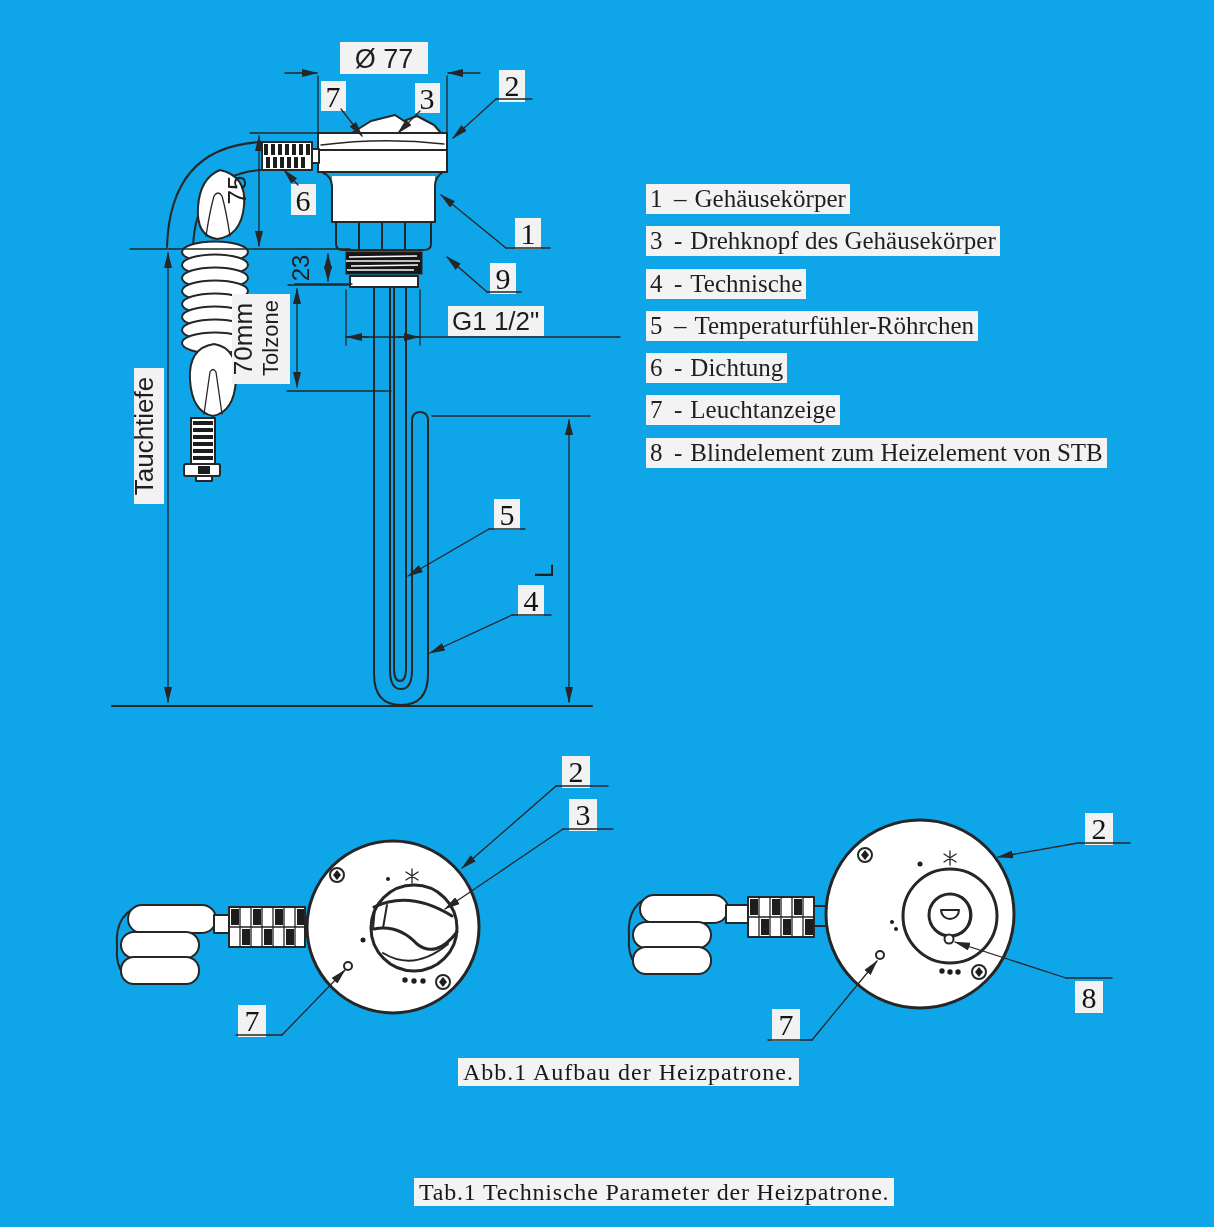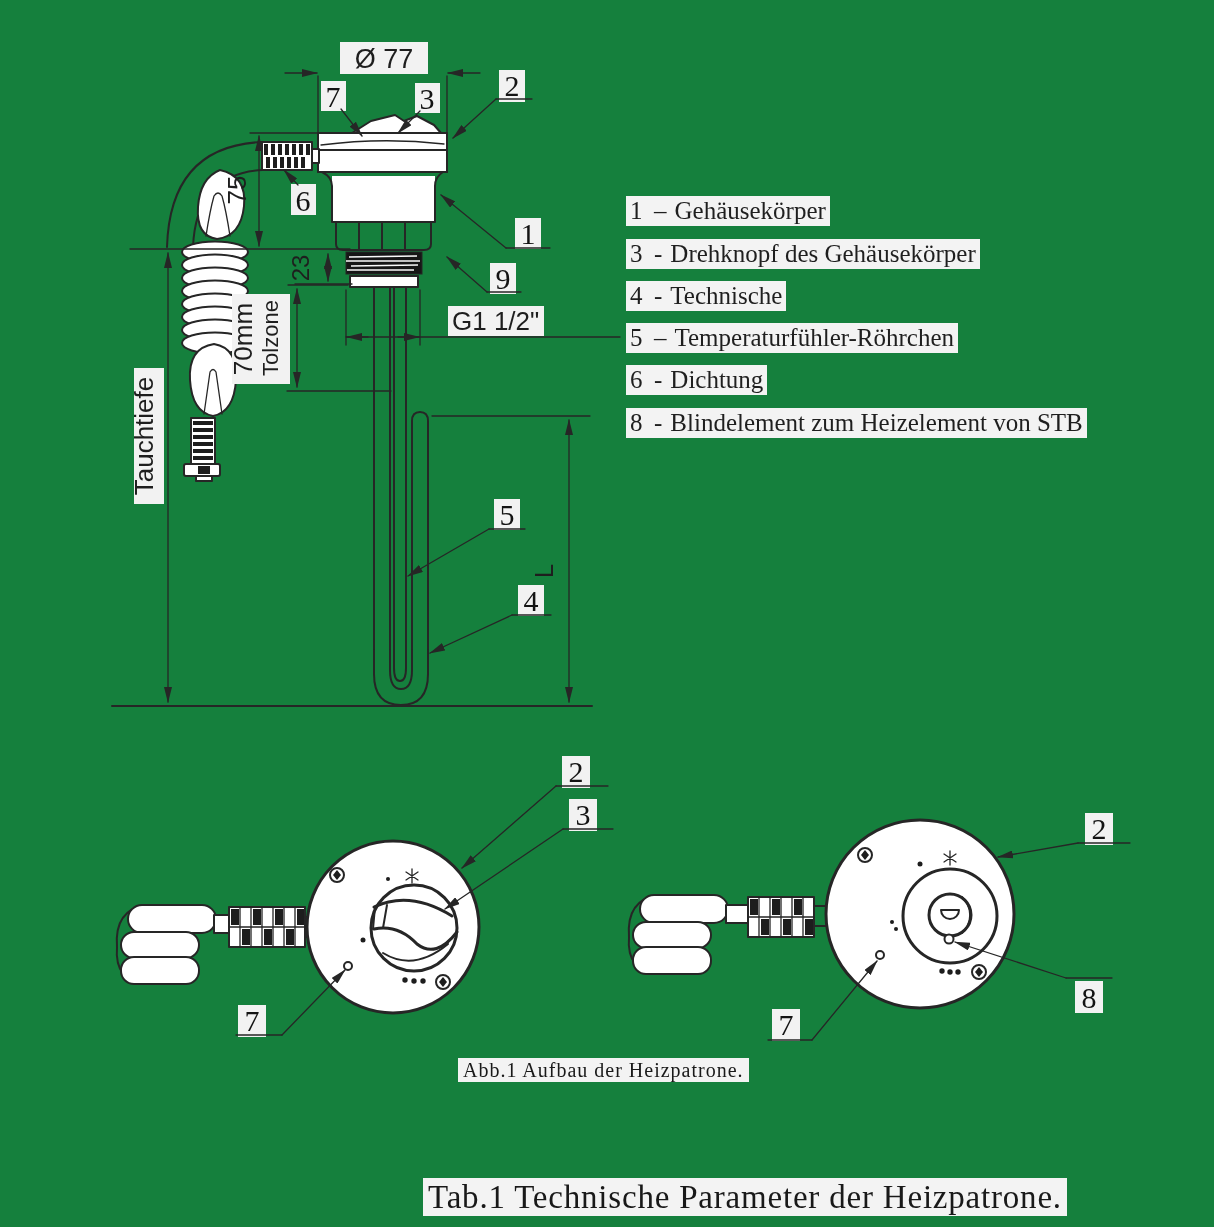--- a/index.html
+++ b/index.html
@@ -1,38 +1,38 @@
 <!DOCTYPE html>
 <html><head>
 <meta charset="utf-8">
 <style>
   html,body{margin:0;padding:0;background:#ffffff;}
-  .page{position:relative;width:1214px;height:1227px;background:#15803d;overflow:hidden;
+  .page{position:relative;width:1214px;height:1227px;background:#0ea5e9;overflow:hidden;
         font-family:"Liberation Serif",serif;color:#1c1c1c;}
   svg{position:absolute;left:0;top:0;}
   .ln{stroke:#262626;fill:none;stroke-width:2;stroke-linecap:round;stroke-linejoin:round;}
   .bold{stroke-width:3;}
   .thin{stroke-width:1.3;}
   .fillw{fill:#ffffff;stroke:#262626;stroke-width:2;stroke-linejoin:round;}
   .fillwb{fill:#ffffff;stroke:#262626;stroke-width:3;}
   .dark{fill:#1d1d1d;stroke:none;}
   .hatch{stroke:#fafafa;stroke-width:1.6;fill:none;}
   .bg{fill:#f2f2f2;stroke:none;}
   .dimtxt{font-family:"Liberation Sans",sans-serif;fill:#1e1e1e;}
   .callout{font-family:"Liberation Serif",serif;font-size:30px;fill:#141414;}
   .legend{position:absolute;left:626px;top:184px;}
-  .legend-row{height:42.3px;display:flex;align-items:flex-end;font-size:25px;line-height:30px;
-              color:#1f1f1f;white-space:nowrap;}
+  .legend-row{height:42.3px;display:flex;align-items:flex-start;font-size:25px;line-height:30px;
+              color:#1f1f1f;white-space:nowrap;margin-left:20px;}
   .legend-row .inner{background:#f3f3f3;padding:0 4px;}
   .legend-row .sep{margin:0 8px;}
   .legend-row .num{display:inline-block;min-width:16px;}
   .caption{position:absolute;white-space:nowrap;color:#191919;}
   .caption .inner{background:#f3f3f3;padding:1px 5px;}
-  #cap-figure{left:458px;top:1059px;font-size:20px;letter-spacing:1px;}
-  #cap-table{left:423px;top:1179px;font-size:33px;letter-spacing:0.8px;}
+  #cap-figure{left:458px;top:1059px;font-size:24px;letter-spacing:1px;}
+  #cap-table{left:414px;top:1179px;font-size:24px;letter-spacing:0.8px;}
 </style>
 </head>
 <body>
 
 <div class="page">
 
 <svg width="1214" height="1227" viewBox="0 0 1214 1227">
   <defs>
     <marker id="arrow" viewBox="0 0 16 8" refX="15" refY="4" markerWidth="16" markerHeight="8" orient="auto-start-reverse" markerUnits="userSpaceOnUse">
       <path d="M0 0 L16 4 L0 8 Z" fill="#262626"></path>
@@ -343,20 +343,23 @@
   <div class="legend-row">
         <span class="inner"><span class="num">4</span><span class="sep">-</span><span>Technische</span></span>
       </div>
   <div class="legend-row">
         <span class="inner"><span class="num">5</span><span class="sep">–</span><span>Temperaturfühler-Röhrchen</span></span>
       </div>
   <div class="legend-row">
         <span class="inner"><span class="num">6</span><span class="sep">-</span><span>Dichtung</span></span>
       </div>
   <div class="legend-row">
+        <span class="inner"><span class="num">7</span><span class="sep">-</span><span>Leuchtanzeige</span></span>
+      </div>
+  <div class="legend-row">
         <span class="inner"><span class="num">8</span><span class="sep">-</span><span>Blindelement zum Heizelement von STB</span></span>
       </div>
 </div>
 
 <div class="caption" id="cap-figure"><span class="inner">Abb.1 Aufbau der Heizpatrone.</span></div>
 <div class="caption" id="cap-table"><span class="inner">Tab.1 Technische Parameter der Heizpatrone.</span></div>
 
 </div>
 
 </body></html>

